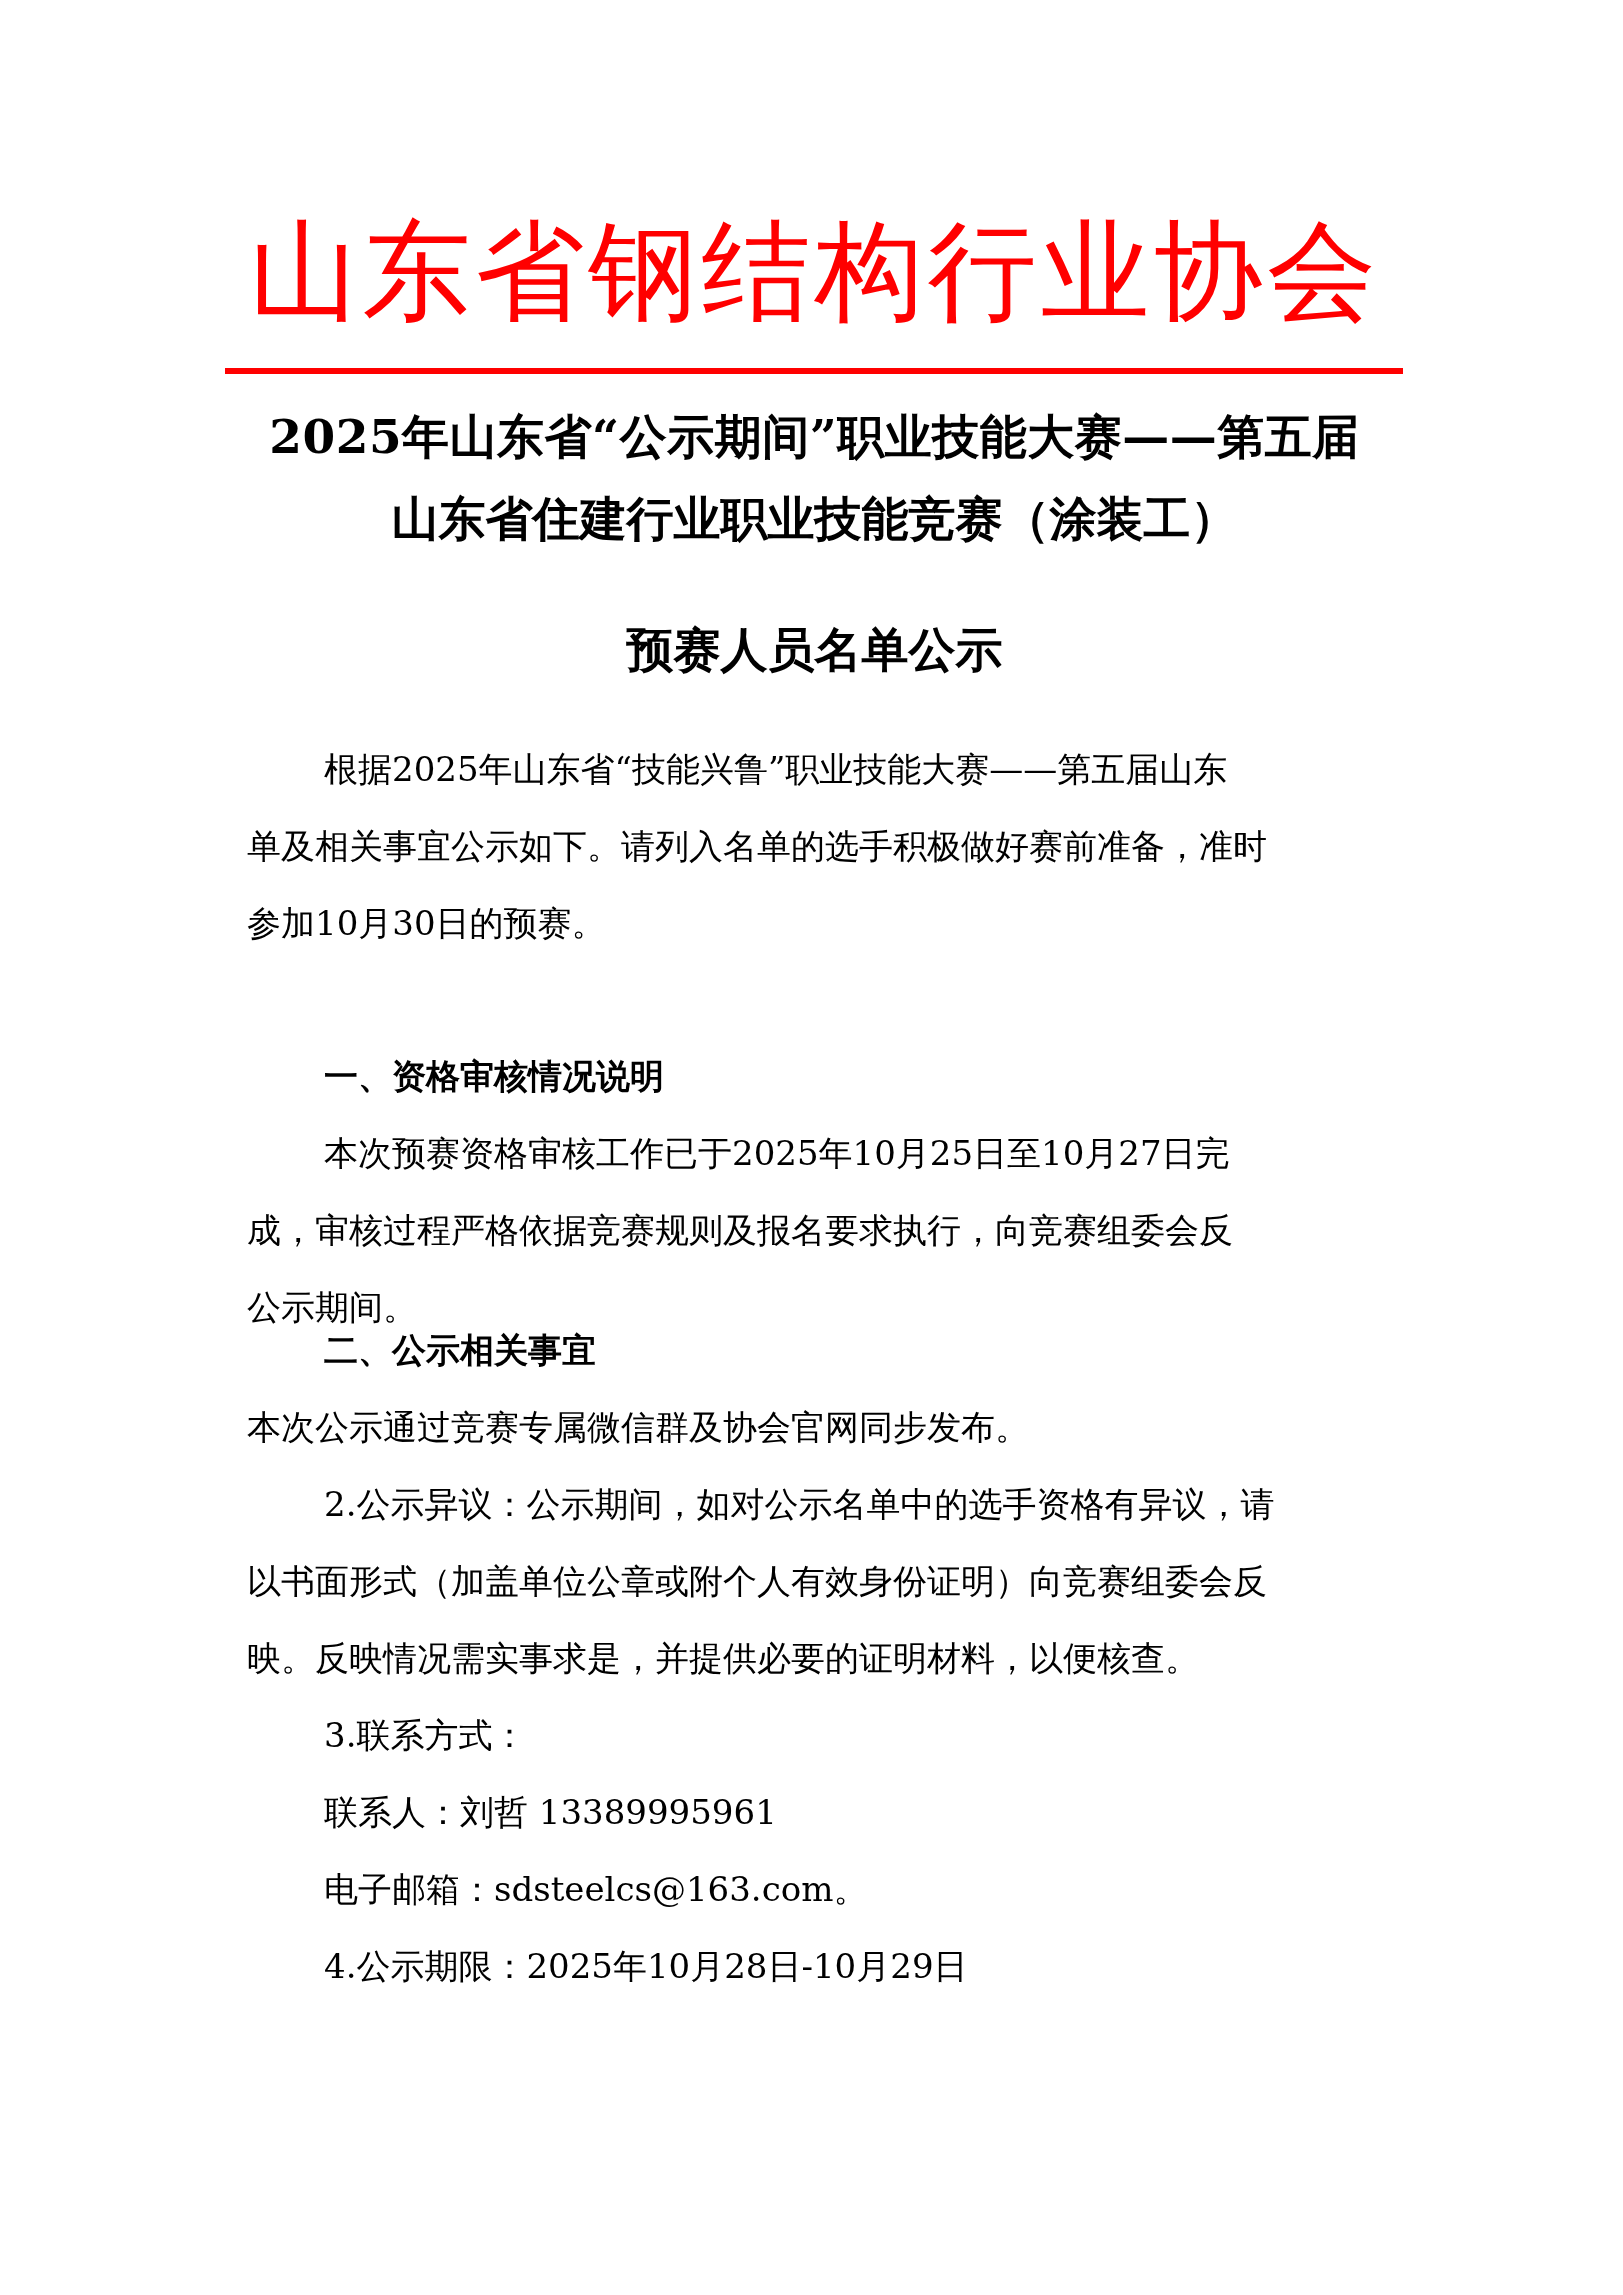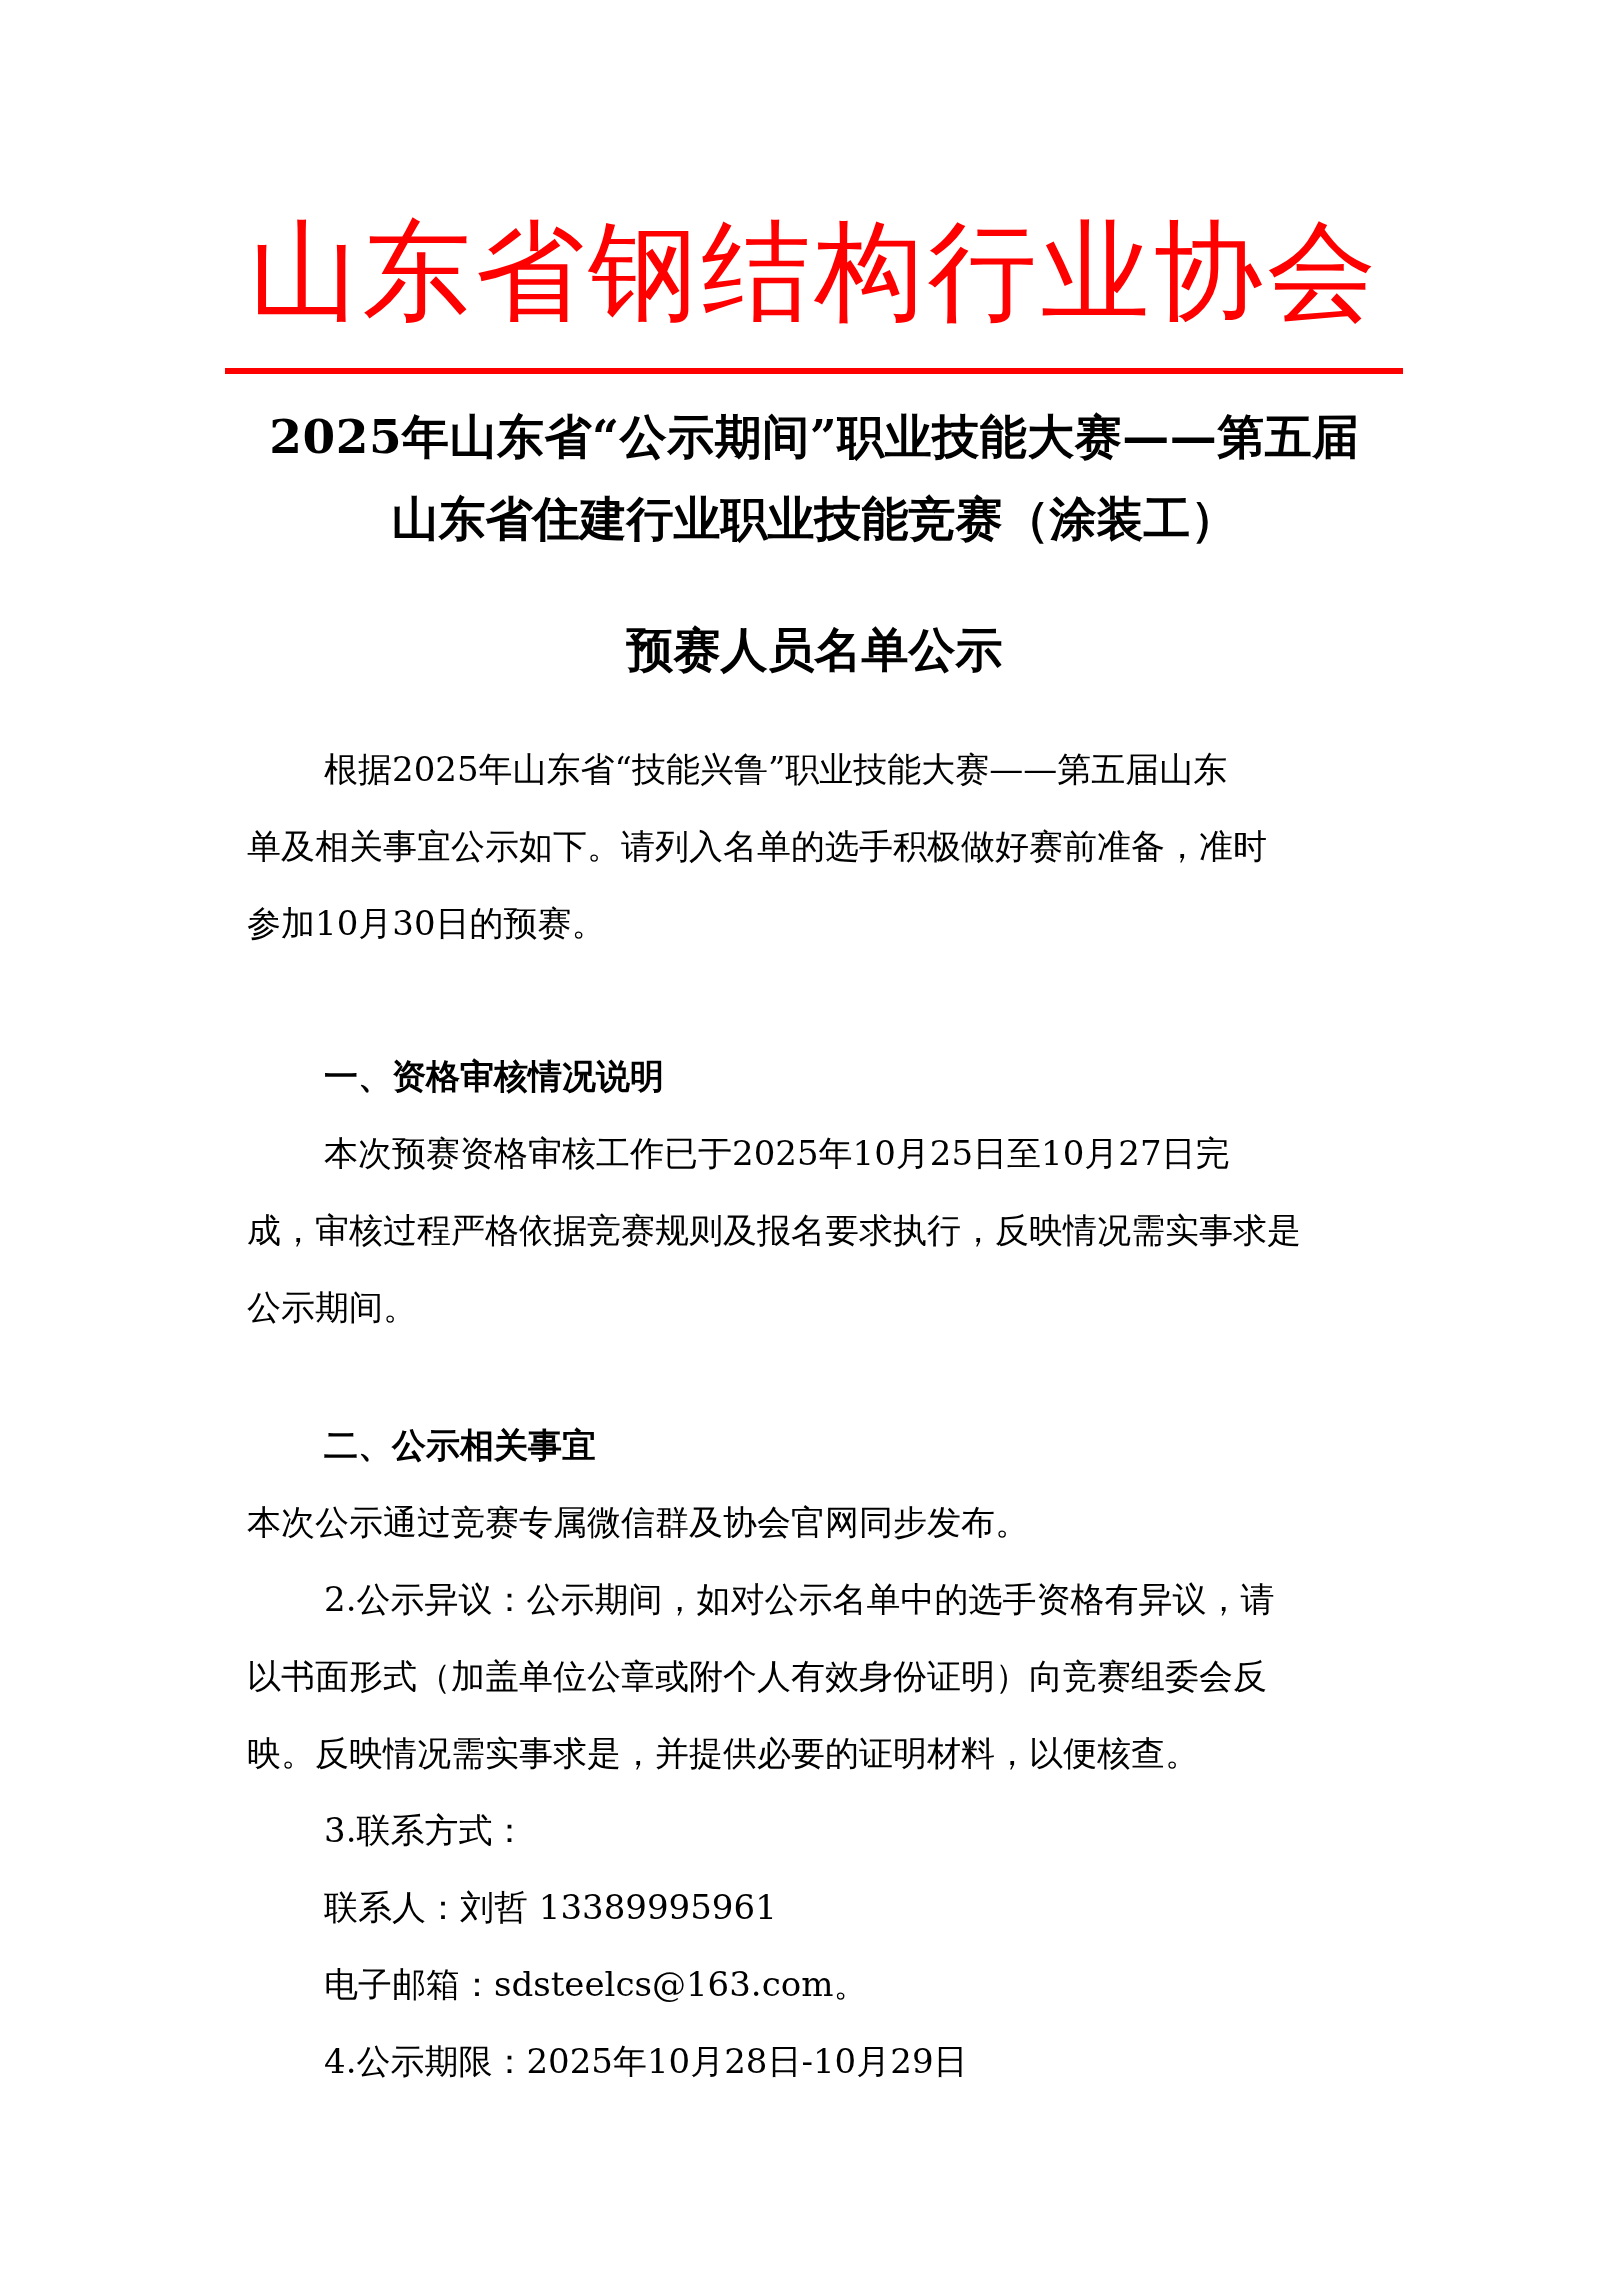--- a/index.html
+++ b/index.html
@@ -53,25 +53,25 @@
 
   <div class="body-para" style="top:731px;">
     <span class="line indent">根据2025年山东省“技能兴鲁”职业技能大赛——第五届山东</span>
     <span class="line">单及相关事宜公示如下。请列入名单的选手积极做好赛前准备，准时</span>
     <span class="line">参加10月30日的预赛。</span>
   </div>
 
   <div class="body-para" style="top:1038px;">
     <span class="line indent bold">一、资格审核情况说明</span>
     <span class="line indent">本次预赛资格审核工作已于2025年10月25日至10月27日完</span>
-    <span class="line">成，审核过程严格依据竞赛规则及报名要求执行，反映情况需实事求是</span>
+    <span class="line">成，审核过程严格依据竞赛规则及报名要求执行，向竞赛组委会反</span>
     <span class="line">公示期间。</span>
   </div>
 
-  <div class="body-para" style="top:1407px;">
+  <div class="body-para" style="top:1312px;">
     <span class="line indent bold">二、公示相关事宜</span>
     <span class="line">本次公示通过竞赛专属微信群及协会官网同步发布。</span>
     <span class="line indent">2.公示异议：公示期间，如对公示名单中的选手资格有异议，请</span>
     <span class="line">以书面形式（加盖单位公章或附个人有效身份证明）向竞赛组委会反</span>
     <span class="line">映。反映情况需实事求是，并提供必要的证明材料，以便核查。</span>
     <span class="line indent">3.联系方式：</span>
     <span class="line indent">联系人：刘哲 13389995961</span>
     <span class="line indent">电子邮箱：sdsteelcs@163.com。</span>
     <span class="line indent">4.公示期限：2025年10月28日-10月29日</span>
   </div>

